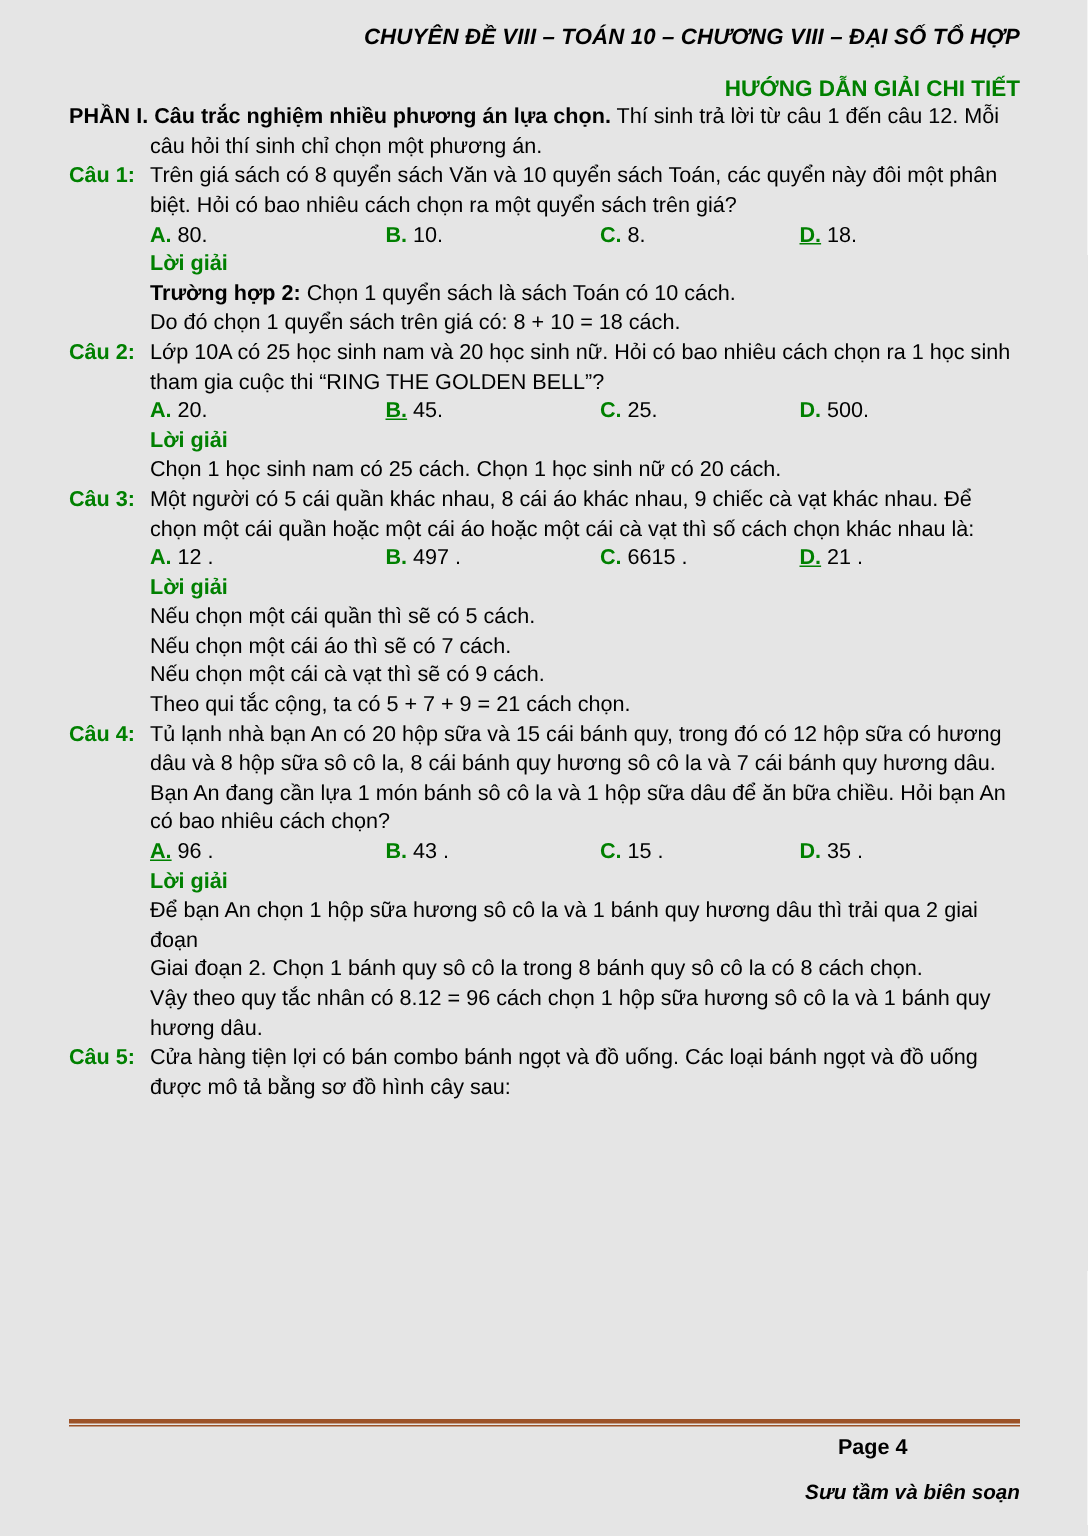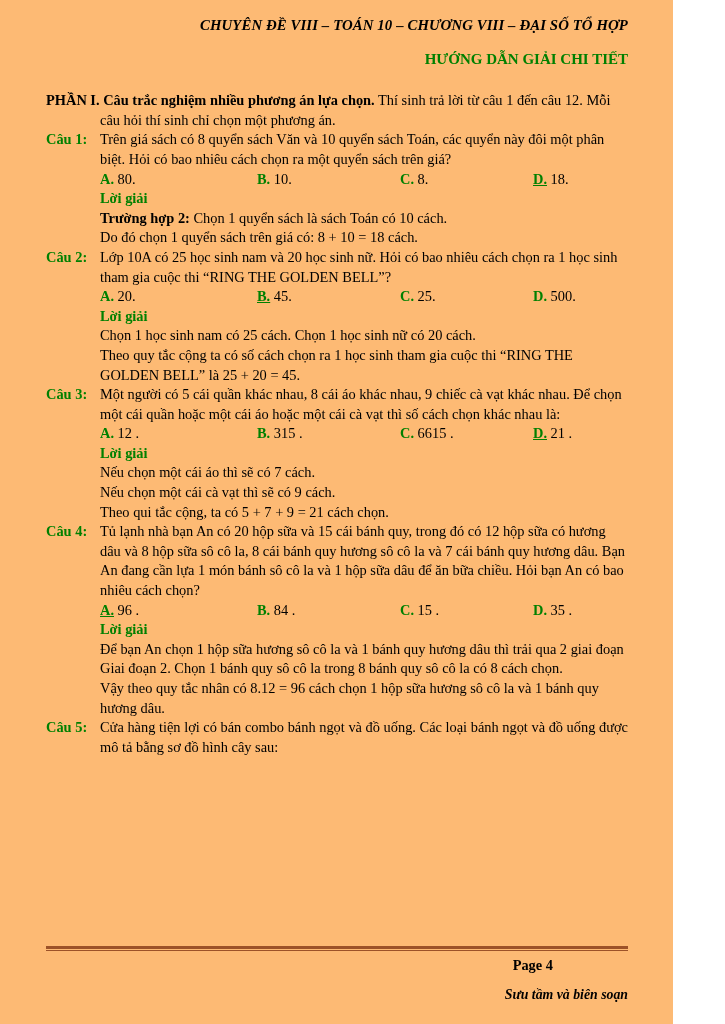--- a/index.html
+++ b/index.html
@@ -1,40 +1,40 @@
 <!DOCTYPE html>
 <html><head>
 <meta charset="utf-8">
 <style>
   html,body{margin:0;padding:0;background:#ffffff;}
   .page{
     position:relative;
-    width:673px;height:1024px;
-    background:#fdba74;
-    font-family:Liberation Serif, serif;
+    width:725px;height:1024px;
+    background:#e5e5e5;
+    font-family:Liberation Sans, sans-serif;
     font-size:14.4px;
     line-height:19.6px;
     color:#000;
     overflow:hidden;
   }
   .content{padding:16px 45px 0 46px;}
   .header-title{
     font-weight:bold;font-style:italic;
     text-align:right;
     font-size:14.8px;
     letter-spacing:.1px;
   }
   .section-title{
     color:#008000;font-weight:bold;
     text-align:right;
     margin-top:14px;
     font-size:15px;
   }
   .part{
-    margin-top:22px;
+    margin-top:0;
     padding-left:54px;text-indent:-54px;
   }
   .b{font-weight:bold;}
   .q-row{padding-left:54px;}
   .q-label{
     display:inline-block;width:54px;margin-left:-54px;
     color:#008000;font-weight:bold;
     vertical-align:top;
   }
   .opts{
@@ -91,40 +91,40 @@
         <div class="qa-block">
           <div class="q-row"><span class="q-label">Câu 2:</span><span class="q-text">Lớp 10A có 25 học sinh nam và 20 học sinh nữ. Hỏi có bao nhiêu cách chọn ra 1 học sinh tham gia cuộc thi “RING THE GOLDEN BELL”?</span></div>
           <div class="opts">
             <span class="opt"><span class="opt-letter">A.</span><span class="opt-val"> 20.</span></span>
             <span class="opt"><span class="opt-letter ans">B.</span><span class="opt-val"> 45.</span></span>
             <span class="opt"><span class="opt-letter">C.</span><span class="opt-val"> 25.</span></span>
             <span class="opt"><span class="opt-letter">D.</span><span class="opt-val"> 500.</span></span>
           </div>
           <div class="loigiai">Lời giải</div>
           <div class="sol-line"><span>Chọn 1 học sinh nam có 25 cách. Chọn 1 học sinh nữ có 20 cách.</span></div>
-          <div class="sol-line"><span>Theo quy tắc cộng ta có số cách chọn ra 1 học sinh tham gia cuộc thi “RING THE GOLDEN BELL” là 25 + 20 = 45.</span></div>
         </div>
         <div class="qa-block">
           <div class="q-row"><span class="q-label">Câu 3:</span><span class="q-text">Một người có 5 cái quần khác nhau, 8 cái áo khác nhau, 9 chiếc cà vạt khác nhau. Để chọn một cái quần hoặc một cái áo hoặc một cái cà vạt thì số cách chọn khác nhau là:</span></div>
           <div class="opts">
             <span class="opt"><span class="opt-letter">A.</span><span class="opt-val"> 12 .</span></span>
-            <span class="opt"><span class="opt-letter">B.</span><span class="opt-val"> 315 .</span></span>
+            <span class="opt"><span class="opt-letter">B.</span><span class="opt-val"> 497 .</span></span>
             <span class="opt"><span class="opt-letter">C.</span><span class="opt-val"> 6615 .</span></span>
             <span class="opt"><span class="opt-letter ans">D.</span><span class="opt-val"> 21 .</span></span>
           </div>
           <div class="loigiai">Lời giải</div>
+          <div class="sol-line"><span>Nếu chọn một cái quần thì sẽ có 5 cách.</span></div>
           <div class="sol-line"><span>Nếu chọn một cái áo thì sẽ có 7 cách.</span></div>
           <div class="sol-line"><span>Nếu chọn một cái cà vạt thì sẽ có 9 cách.</span></div>
           <div class="sol-line"><span>Theo qui tắc cộng, ta có 5 + 7 + 9 = 21 cách chọn.</span></div>
         </div>
         <div class="qa-block">
           <div class="q-row"><span class="q-label">Câu 4:</span><span class="q-text">Tủ lạnh nhà bạn An có 20 hộp sữa và 15 cái bánh quy, trong đó có 12 hộp sữa có hương dâu và 8 hộp sữa sô cô la, 8 cái bánh quy hương sô cô la và 7 cái bánh quy hương dâu. Bạn An đang cần lựa 1 món bánh sô cô la và 1 hộp sữa dâu để ăn bữa chiều. Hỏi bạn An có bao nhiêu cách chọn?</span></div>
           <div class="opts">
             <span class="opt"><span class="opt-letter ans">A.</span><span class="opt-val"> 96 .</span></span>
-            <span class="opt"><span class="opt-letter">B.</span><span class="opt-val"> 84 .</span></span>
+            <span class="opt"><span class="opt-letter">B.</span><span class="opt-val"> 43 .</span></span>
             <span class="opt"><span class="opt-letter">C.</span><span class="opt-val"> 15 .</span></span>
             <span class="opt"><span class="opt-letter">D.</span><span class="opt-val"> 35 .</span></span>
           </div>
           <div class="loigiai">Lời giải</div>
           <div class="sol-line"><span>Để bạn An chọn 1 hộp sữa hương sô cô la và 1 bánh quy hương dâu thì trải qua 2 giai đoạn</span></div>
           <div class="sol-line"><span>Giai đoạn 2. Chọn 1 bánh quy sô cô la trong 8 bánh quy sô cô la có 8 cách chọn.</span></div>
           <div class="sol-line"><span>Vậy theo quy tắc nhân có 8.12 = 96 cách chọn 1 hộp sữa hương sô cô la và 1 bánh quy hương dâu.</span></div>
         </div>
         <div class="qa-block">
           <div class="q-row"><span class="q-label">Câu 5:</span><span class="q-text">Cửa hàng tiện lợi có bán combo bánh ngọt và đồ uống. Các loại bánh ngọt và đồ uống được mô tả bằng sơ đồ hình cây sau:</span></div>

